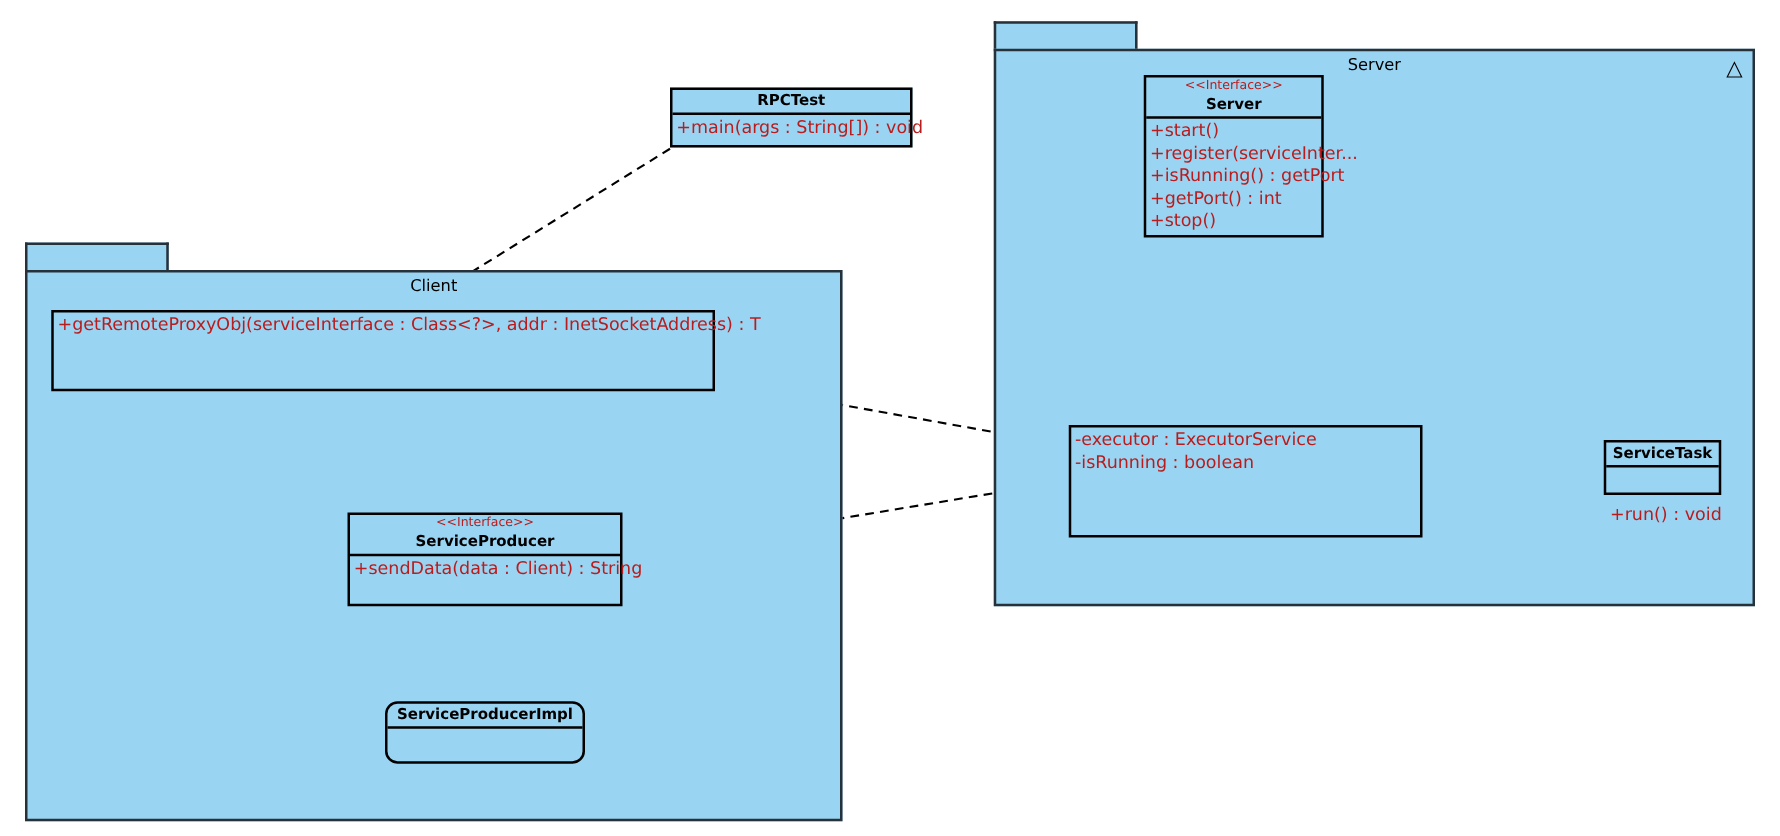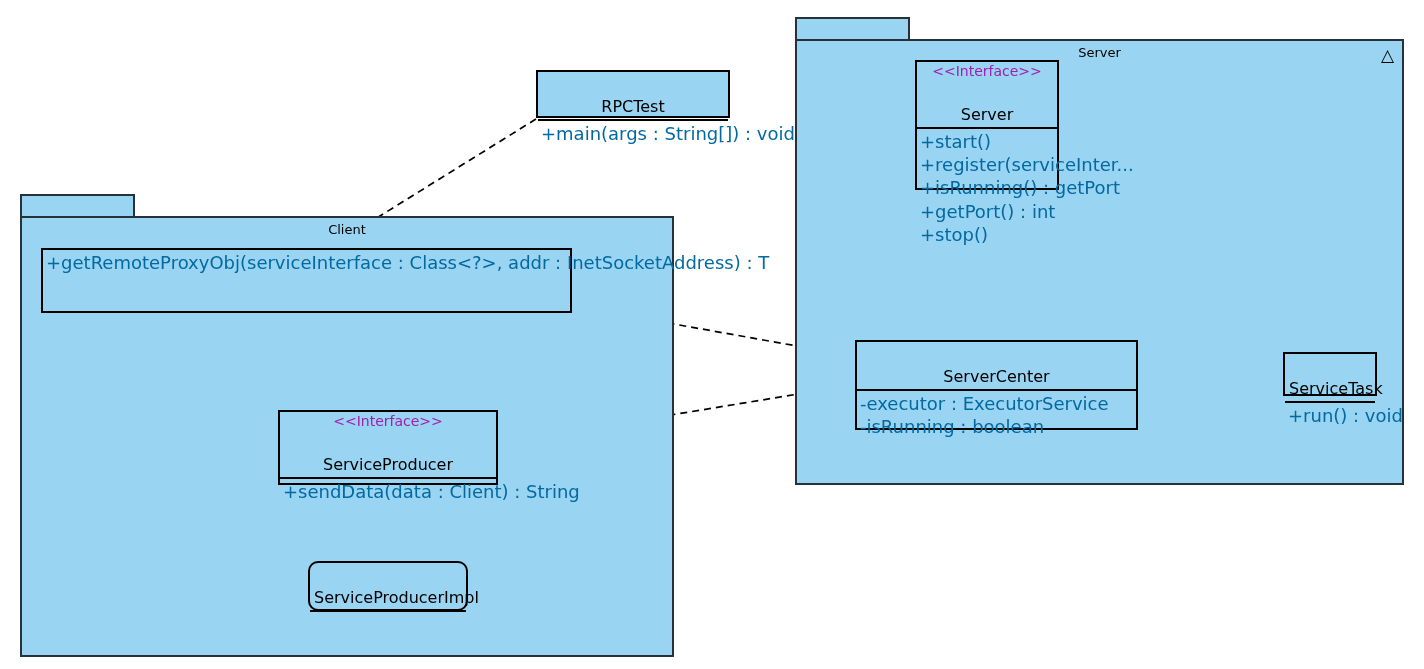--- a/index.html
+++ b/index.html
@@ -60,41 +60,40 @@
     flex-direction: column;
   }
   .umlbox .hdr {
     box-sizing: border-box;
     border-bottom: 2px solid #000;
     text-align: center;
     padding: 1px 4px 2px 4px;
   }
   .stereo {
     display: block;
-    font-size: 14px;
-    color: #a21caf;
+    font-size: 10px;
+    color: #b91c1c;
     line-height: 1.25;
   }
   .cname {
     display: block;
-    font-size: 16px;
-    font-weight: normal;
+    font-size: 12px;
+    font-weight: bold;
     color: #000;
     line-height: 1.25;
-    margin-top: 24px;
   }
   .compart {
     box-sizing: border-box;
     padding: 1px 2px 2px 3px;
     flex: 1;
   }
   .member {
     display: block;
-    font-size: 18px;
-    color: #0369a1;
+    font-size: 14px;
+    color: #b91c1c;
     line-height: 1.3;
     white-space: nowrap;
   }
   .compart.empty { min-height: 22px; }
 </style>
 </head>
 <body>
 
 <svg id="canvas" viewBox="0 0 1424 669" xmlns="http://www.w3.org/2000/svg">
   <defs>
@@ -172,29 +171,26 @@
   <div class="compart">
     <span class="member">+start()</span>
     <span class="member">+register(serviceInter...</span>
     <span class="member">+isRunning() : getPort</span>
     <span class="member">+getPort() : int</span>
     <span class="member">+stop()</span>
   </div>
 </div>
 
 <div class="umlbox" style="left:855px; top:340px; width:283px; height:90px;">
-  <div class="hdr">
-    <span class="cname">ServerCenter</span>
-  </div>
   <div class="compart">
     <span class="member">-executor : ExecutorService</span>
     <span class="member">-isRunning : boolean</span>
   </div>
 </div>
 
-<div class="umlbox" style="left:1283px; top:352px; width:94px; height:44px;">
+<div class="umlbox" style="left:1283px; top:352px; width:94px; height:44px;gap:28px;">
   <div class="hdr">
     <span class="cname">ServiceTask</span>
   </div>
   <div class="compart">
     <span class="member">+run() : void</span>
   </div>
 </div>
 
 </body></html>

